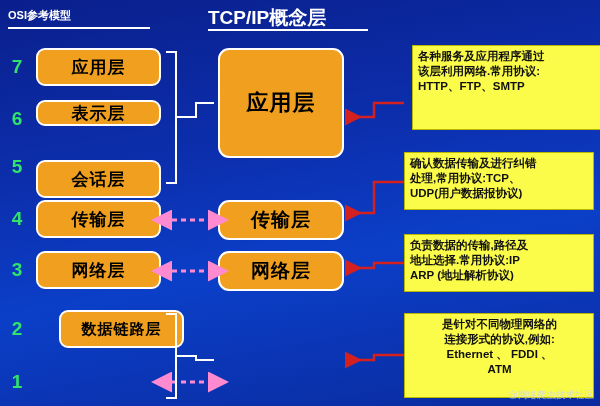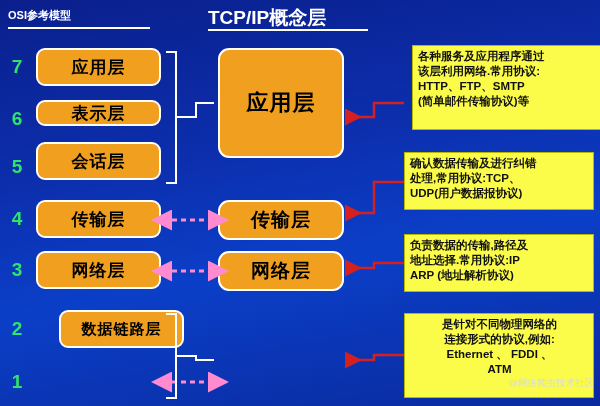--- a/index.html
+++ b/index.html
@@ -96,21 +96,21 @@
     position: absolute;
     left: 0;
     top: 0;
     width: 600px;
     height: 406px;
     pointer-events: none;
   }
   .wm {
     position: absolute;
     right: 6px;
-    bottom: 16px;
+    bottom: 4px;
     color: #cfd8ef;
     font-size: 9.5px;
     opacity: 0.85;
     white-space: nowrap;
   }
 </style>
 </head>
 <body>
 
 <div id="stage">
@@ -124,35 +124,34 @@
   <div class="num" style="left:8px; top:56px;">7</div>
   <div class="num" style="left:8px; top:108px;">6</div>
   <div class="num" style="left:8px; top:156px;">5</div>
   <div class="num" style="left:8px; top:208px;">4</div>
   <div class="num" style="left:8px; top:259px;">3</div>
   <div class="num" style="left:8px; top:318px;">2</div>
   <div class="num" style="left:8px; top:371px;">1</div>
 
   <div class="osi-box" style="left:36px; top:48px; width:125px; height:38px;">应用层</div>
   <div class="osi-box" style="left:36px; top:100px; width:125px; height:26px;text-align:right;">表示层</div>
-  <div class="osi-box" style="left:36px; top:142px; width:125px; height:38px;text-align:right;">会话层</div>
+  <div class="osi-box" style="left:36px; top:160px; width:125px; height:38px;text-align:right;">会话层</div>
   <div class="osi-box" style="left:36px; top:200px; width:125px; height:38px;">传输层</div>
   <div class="osi-box" style="left:36px; top:251px; width:125px; height:38px;">网络层</div>
   <div class="osi-box" style="left:36px; top:310px; width:125px; height:38px; font-size:15px;margin-left:23px;">数据链路层</div>
   <div class="osi-box" style="left:36px; top:363px; width:125px; height:38px;margin-top:43px;">物理层</div>
 
   <div class="tcp-box" style="left:218px; top:48px; width:126px; height:110px; font-size:22px;">应用层</div>
   <div class="tcp-box" style="left:218px; top:200px; width:126px; height:40px; font-size:19px;">传输层</div>
   <div class="tcp-box" style="left:218px; top:251px; width:126px; height:40px; font-size:19px;">网络层</div>
 
   <div class="note" style="left:412px; top:45px; width:190px; height:85px;">
     <div>各种服务及应用程序通过</div>
     <div>该层利用网络.常用协议:</div>
     <div>HTTP、FTP、SMTP</div>
-    <div>(简单邮件传输协议)等</div>
   </div>
 
   <div class="note" style="left:404px; top:234px; width:190px; height:58px;">
     <div>负责数据的传输,路径及</div>
     <div>地址选择.常用协议:IP</div>
     <div>ARP (地址解析协议)</div>
   </div>
 
   <div class="note" style="left:404px; top:152px; width:190px; height:58px;">
     <div>确认数据传输及进行纠错</div>

